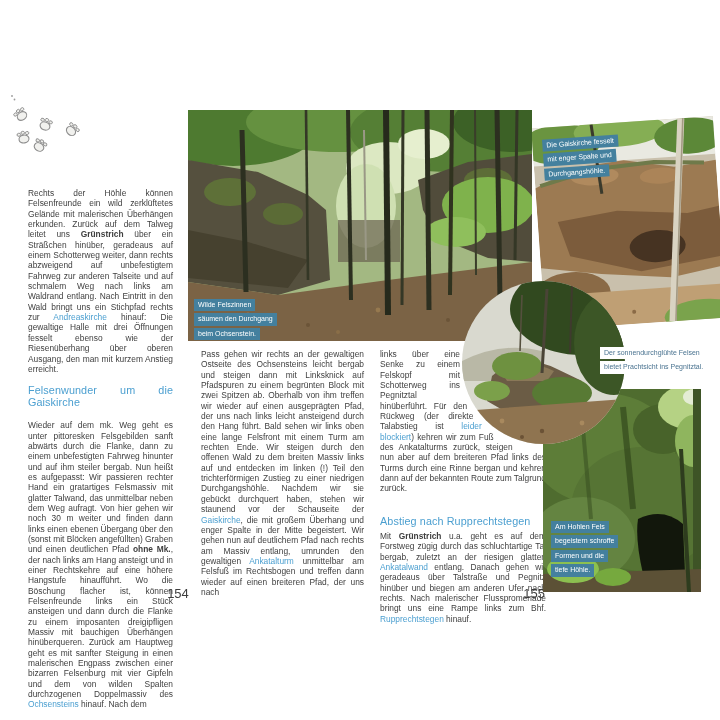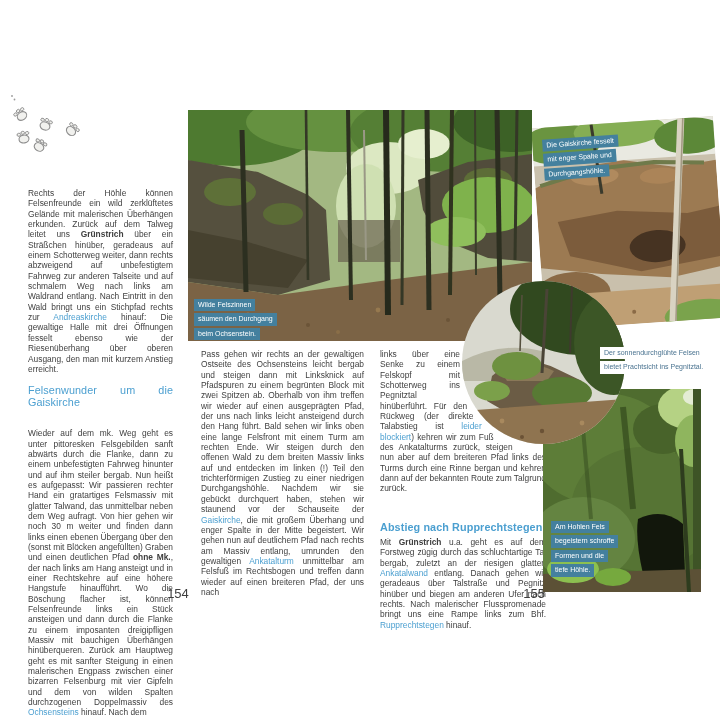--- a/index.html
+++ b/index.html
@@ -18,22 +18,22 @@
     text-align:justify;
   }
   .col p{margin:0;}
   .b{font-weight:bold;}
   .lk{color:var(--link-blue,#4b9fd0);}
   h2.sect{
     font-size:10.8px;line-height:12px;font-weight:500;
     color:var(--heading-blue,#4b9fd0);
     margin:0;letter-spacing:.1px;
   }
-  #col1-heading{margin:10px 0 20px 0;}
-  #col3-heading{margin:27px 0 4px 0;font-weight:bold;}
+  #col1-heading{margin:10px 0 12px 0;}
+  #col3-heading{margin:21px 0 4px 0;}
   .pagenum{
     position:absolute;font-size:13px;color:#3e3e3e;font-weight:500;
     width:24px;text-align:center;
   }
   
   .circle-spacer{
     float:right;width:86px;height:99px;
     shape-outside:circle(86px at 84px 13px);
   }
   

